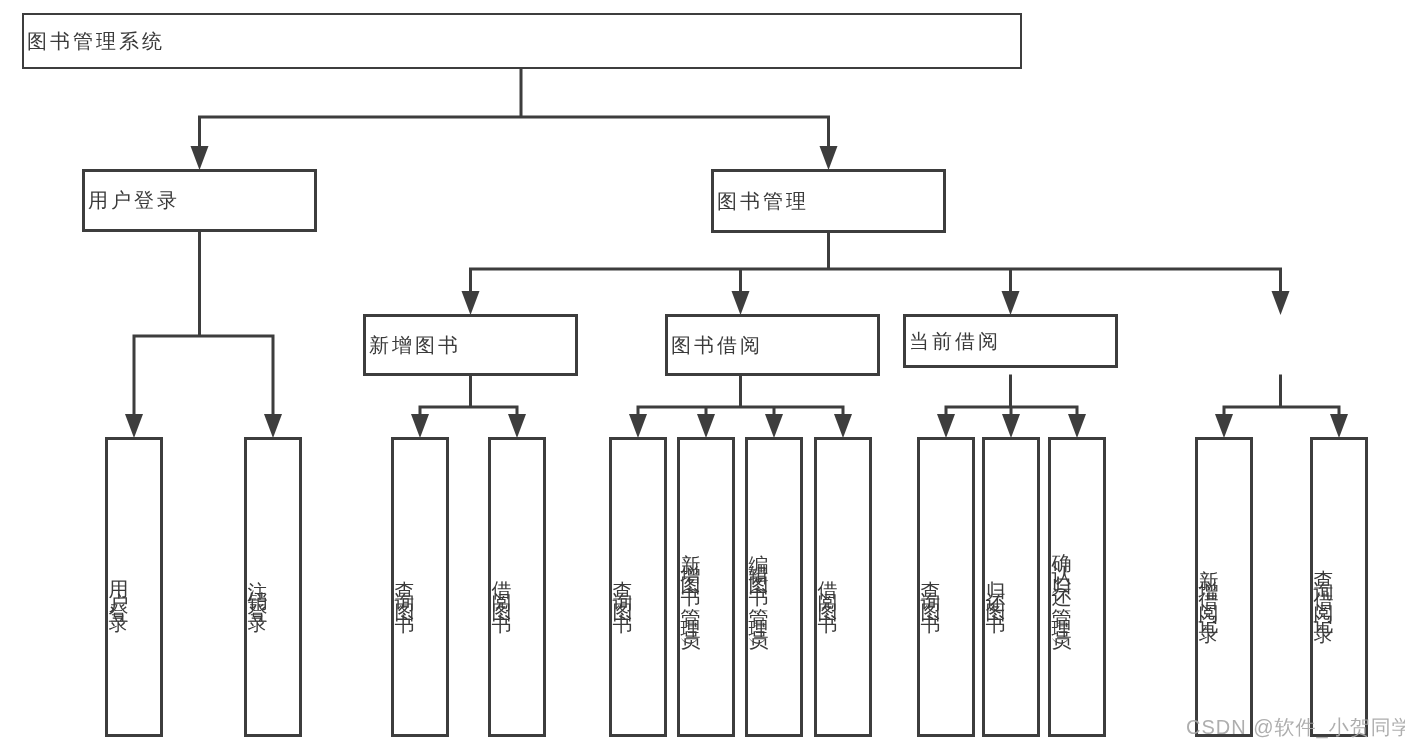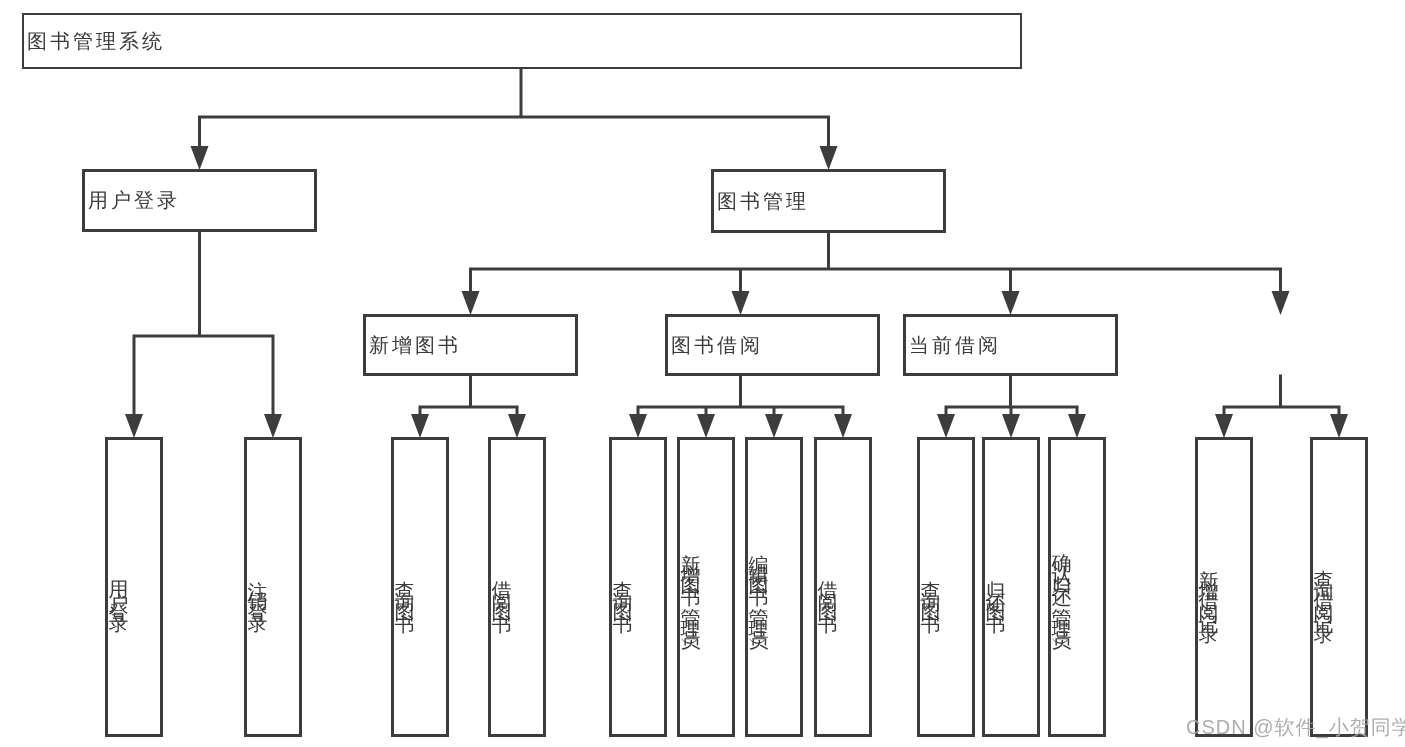--- a/index.html
+++ b/index.html
@@ -118,21 +118,21 @@
   <div class="box" style="left:711px;top:169px;width:235px;height:64px">
     <span class="lbl">图书管理</span>
   </div>
 
   <div class="box" style="left:363px;top:314px;width:215px;height:62px">
     <span class="lbl">新增图书</span>
   </div>
   <div class="box" style="left:665px;top:314px;width:215px;height:62px">
     <span class="lbl">图书借阅</span>
   </div>
-  <div class="box" style="left:903px;top:314px;width:215px;height:62px">
+  <div class="box" style="left:903px;top:314px;width:215px;height:54px">
     <span class="lbl">当前借阅</span>
   </div>
 
   <div class="box leaf" style="left:105px;top:437px;width:58px;height:300px">
     <span class="lbl">用户登录</span>
   </div>
   <div class="box leaf" style="left:244px;top:437px;width:58px;height:300px">
     <span class="lbl">注销登录</span>
   </div>
 

